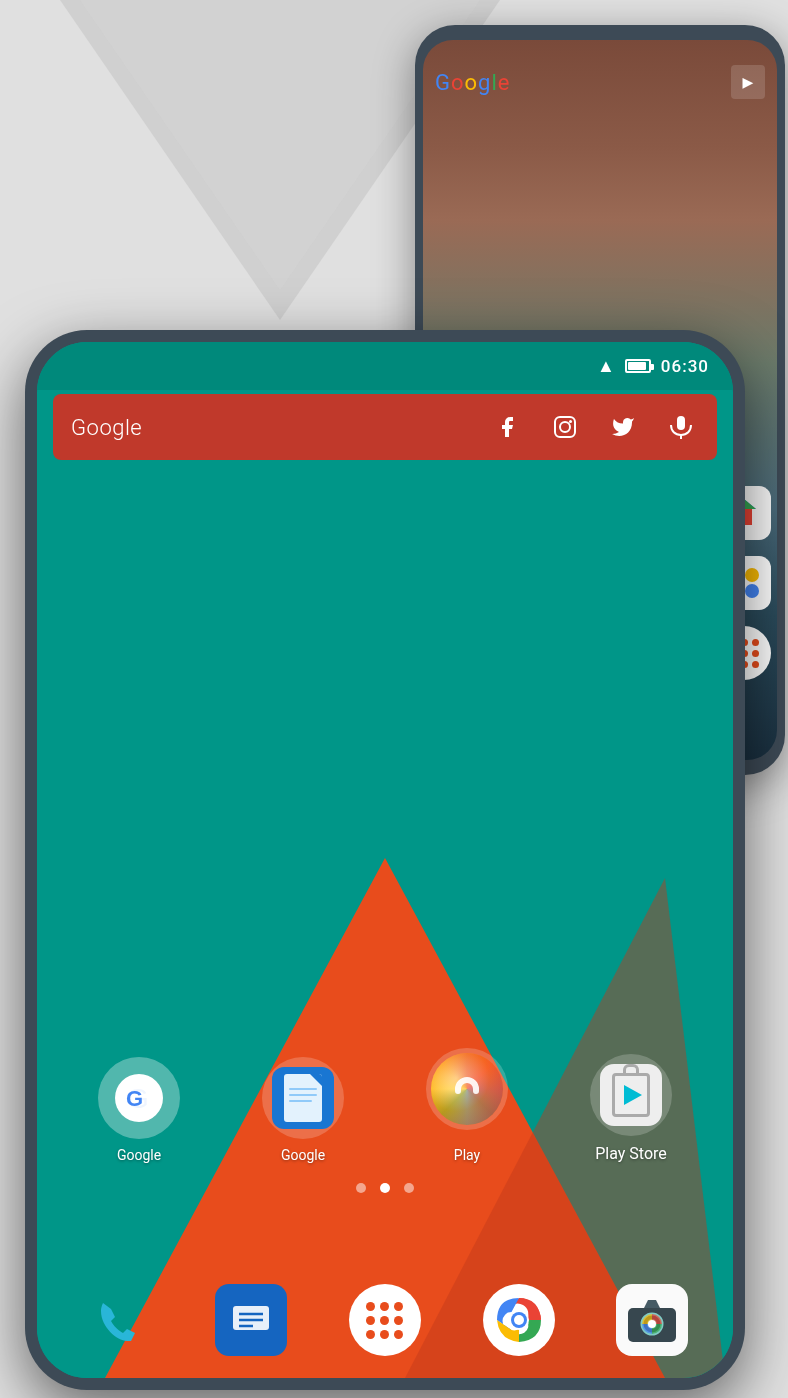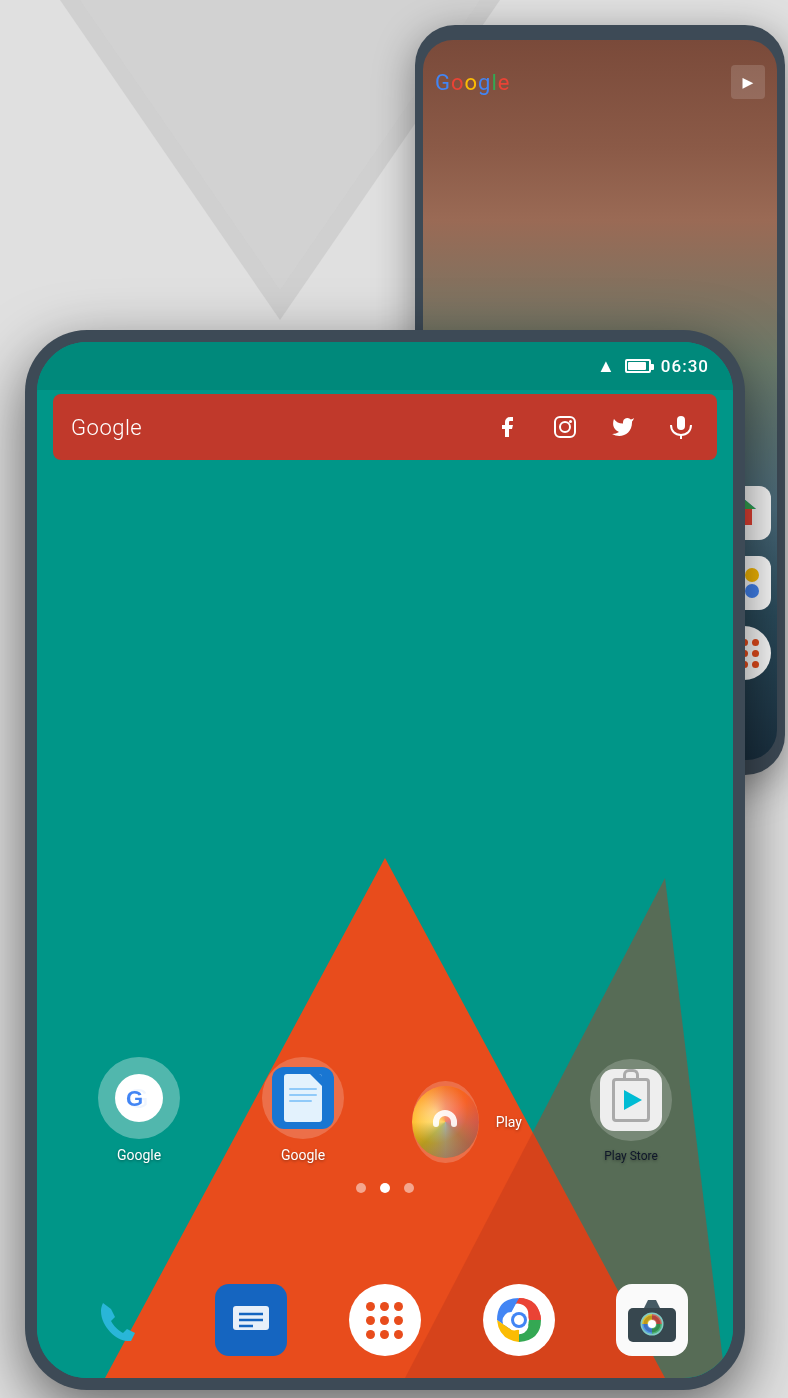--- a/index.html
+++ b/index.html
@@ -164,21 +164,21 @@
                 <div style="position:absolute;top:0;right:0;width:12px;height:12px;background:#1976d2;clip-path:polygon(100% 0,0 0,100% 100%);"></div>
                 <div style="position:absolute;top:14px;left:5px;right:5px;height:2px;background:#90caf9;border-radius:1px;"></div>
                 <div style="position:absolute;top:20px;left:5px;right:5px;height:2px;background:#90caf9;border-radius:1px;"></div>
                 <div style="position:absolute;top:26px;left:5px;right:10px;height:2px;background:#90caf9;border-radius:1px;"></div>
               </div>
             </div>
           </div>
           <span style="color:white;font-size:14px;text-shadow:0 1px 3px rgba(0,0,0,0.4);">Google</span>
         </div>
 
-        <div style="display:flex;align-items:center;gap:17px;width:110px;">
+        <div style="display:flex;flex-direction:column;align-items:center;gap:17px;width:110px;">
           <div style="width:82px;height:82px;border-radius:50%;background:rgba(255,255,255,0.2);display:flex;align-items:center;justify-content:center;overflow:hidden;">
 
             <div style="width:72px;height:72px;border-radius:50%;background:radial-gradient(circle at 35% 35%,#fff3e0,#ff8f00,#e65100);display:flex;align-items:center;justify-content:center;position:relative;overflow:hidden;">
 
               <div style="position:absolute;top:-10px;left:-10px;right:-10px;bottom:-10px;border-radius:50%;background:conic-gradient(#e53935,#e91e63,#9c27b0,#3f51b5,#2196f3,#4caf50,#ffeb3b,#ff9800,#e53935);opacity:0.4;"></div>
               <svg width="40" height="40" viewBox="0 0 40 40" style="position:relative;">
                 <path d="M20 8a12 12 0 0 0-12 12v2a3 3 0 0 0 6 0v-2a6 6 0 1 1 12 0v2a3 3 0 0 0 6 0v-2a12 12 0 0 0-12-12z" fill="white" opacity="0.9"></path>
               </svg>
             </div>
           </div>
@@ -189,21 +189,21 @@
           <div style="width:82px;height:82px;border-radius:50%;background:rgba(255,255,255,0.2);display:flex;align-items:center;justify-content:center;overflow:hidden;">
             <div style="width:62px;height:62px;background:#eeeeee;border-radius:14px;display:flex;align-items:center;justify-content:center;flex-direction:column;gap:2px;">
 
               <div style="width:38px;height:44px;border:3px solid #aaa;border-radius:4px;position:relative;display:flex;align-items:center;justify-content:center;">
                 <div style="position:absolute;top:-12px;left:8px;right:8px;height:12px;border:3px solid #aaa;border-bottom:none;border-radius:6px 6px 0 0;"></div>
 
                 <div style="width:0;height:0;border-top:10px solid transparent;border-bottom:10px solid transparent;border-left:18px solid #00bcd4;margin-left:4px;"></div>
               </div>
             </div>
           </div>
-          <span style="color:#0f172a;font-size:12px;text-align:center;text-shadow:0 1px 3px rgba(0,0,0,0.4);">Play Store</span>
+          <span style="color:#ffffff;font-size:16px;text-align:center;text-shadow:0 1px 3px rgba(0,0,0,0.4);">Play Store</span>
         </div>
 
       </div>
 
       <div style="position:absolute;bottom:185px;left:0;right:0;display:flex;justify-content:center;gap:14px;z-index:10;">
         <div style="width:10px;height:10px;border-radius:50%;background:rgba(255,255,255,0.5);"></div>
         <div style="width:10px;height:10px;border-radius:50%;background:white;"></div>
         <div style="width:10px;height:10px;border-radius:50%;background:rgba(255,255,255,0.5);"></div>
       </div>
 

